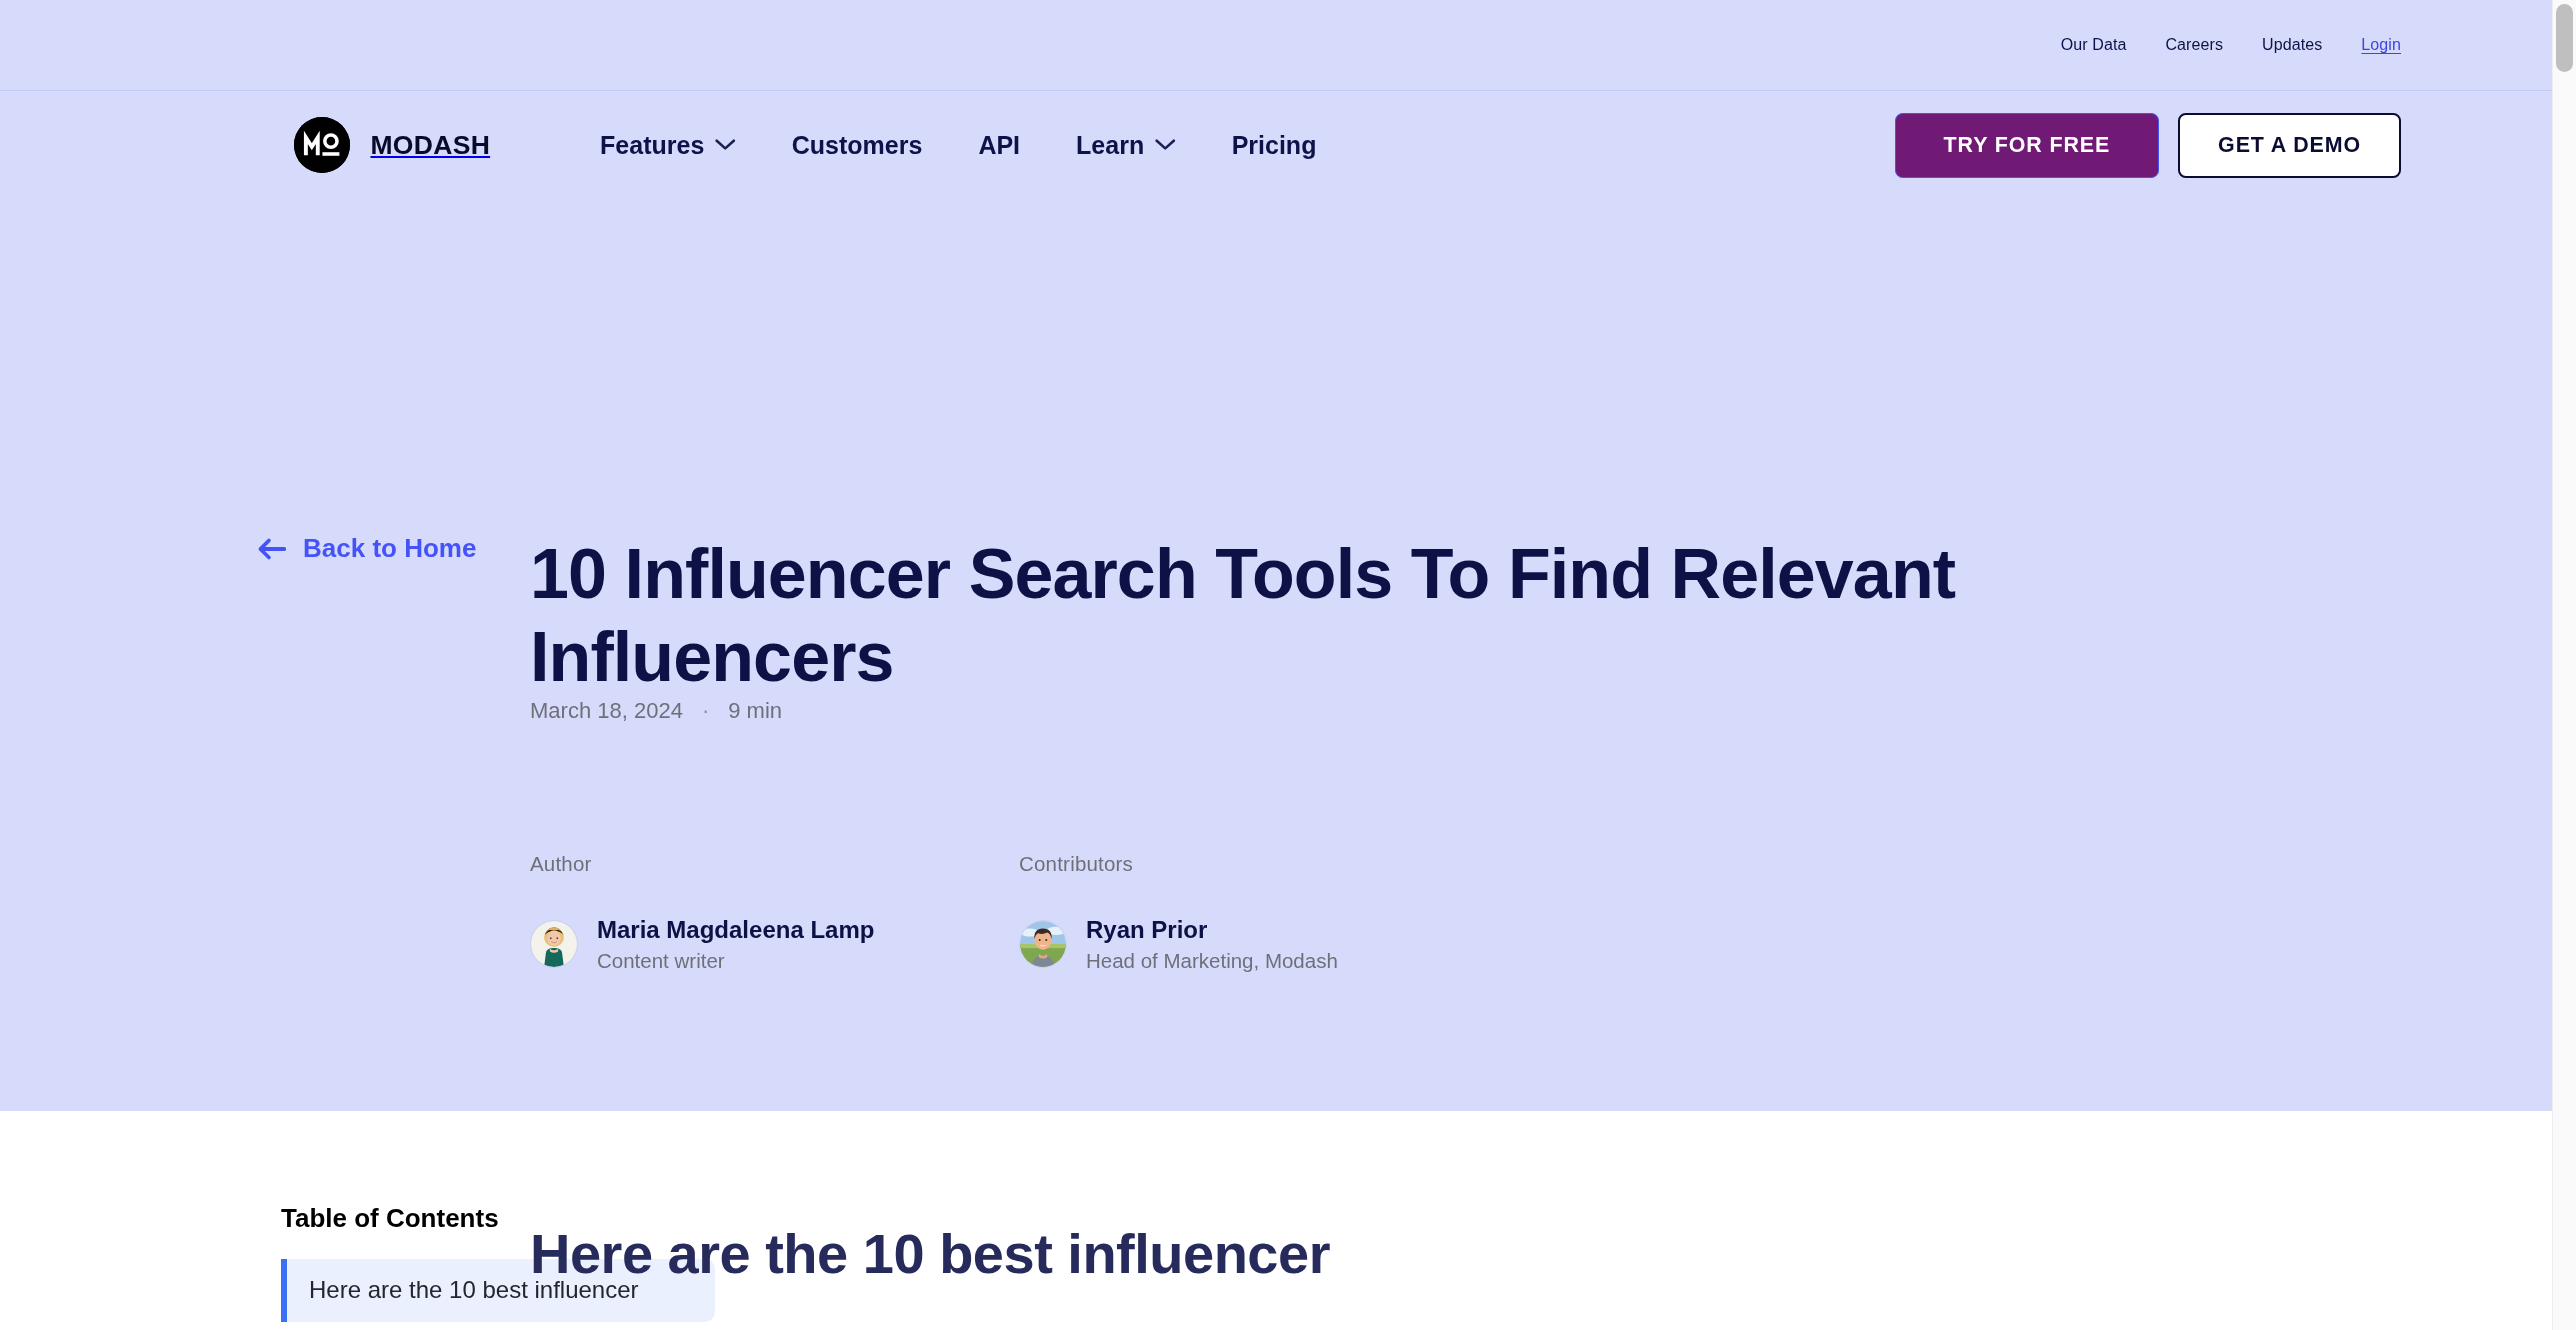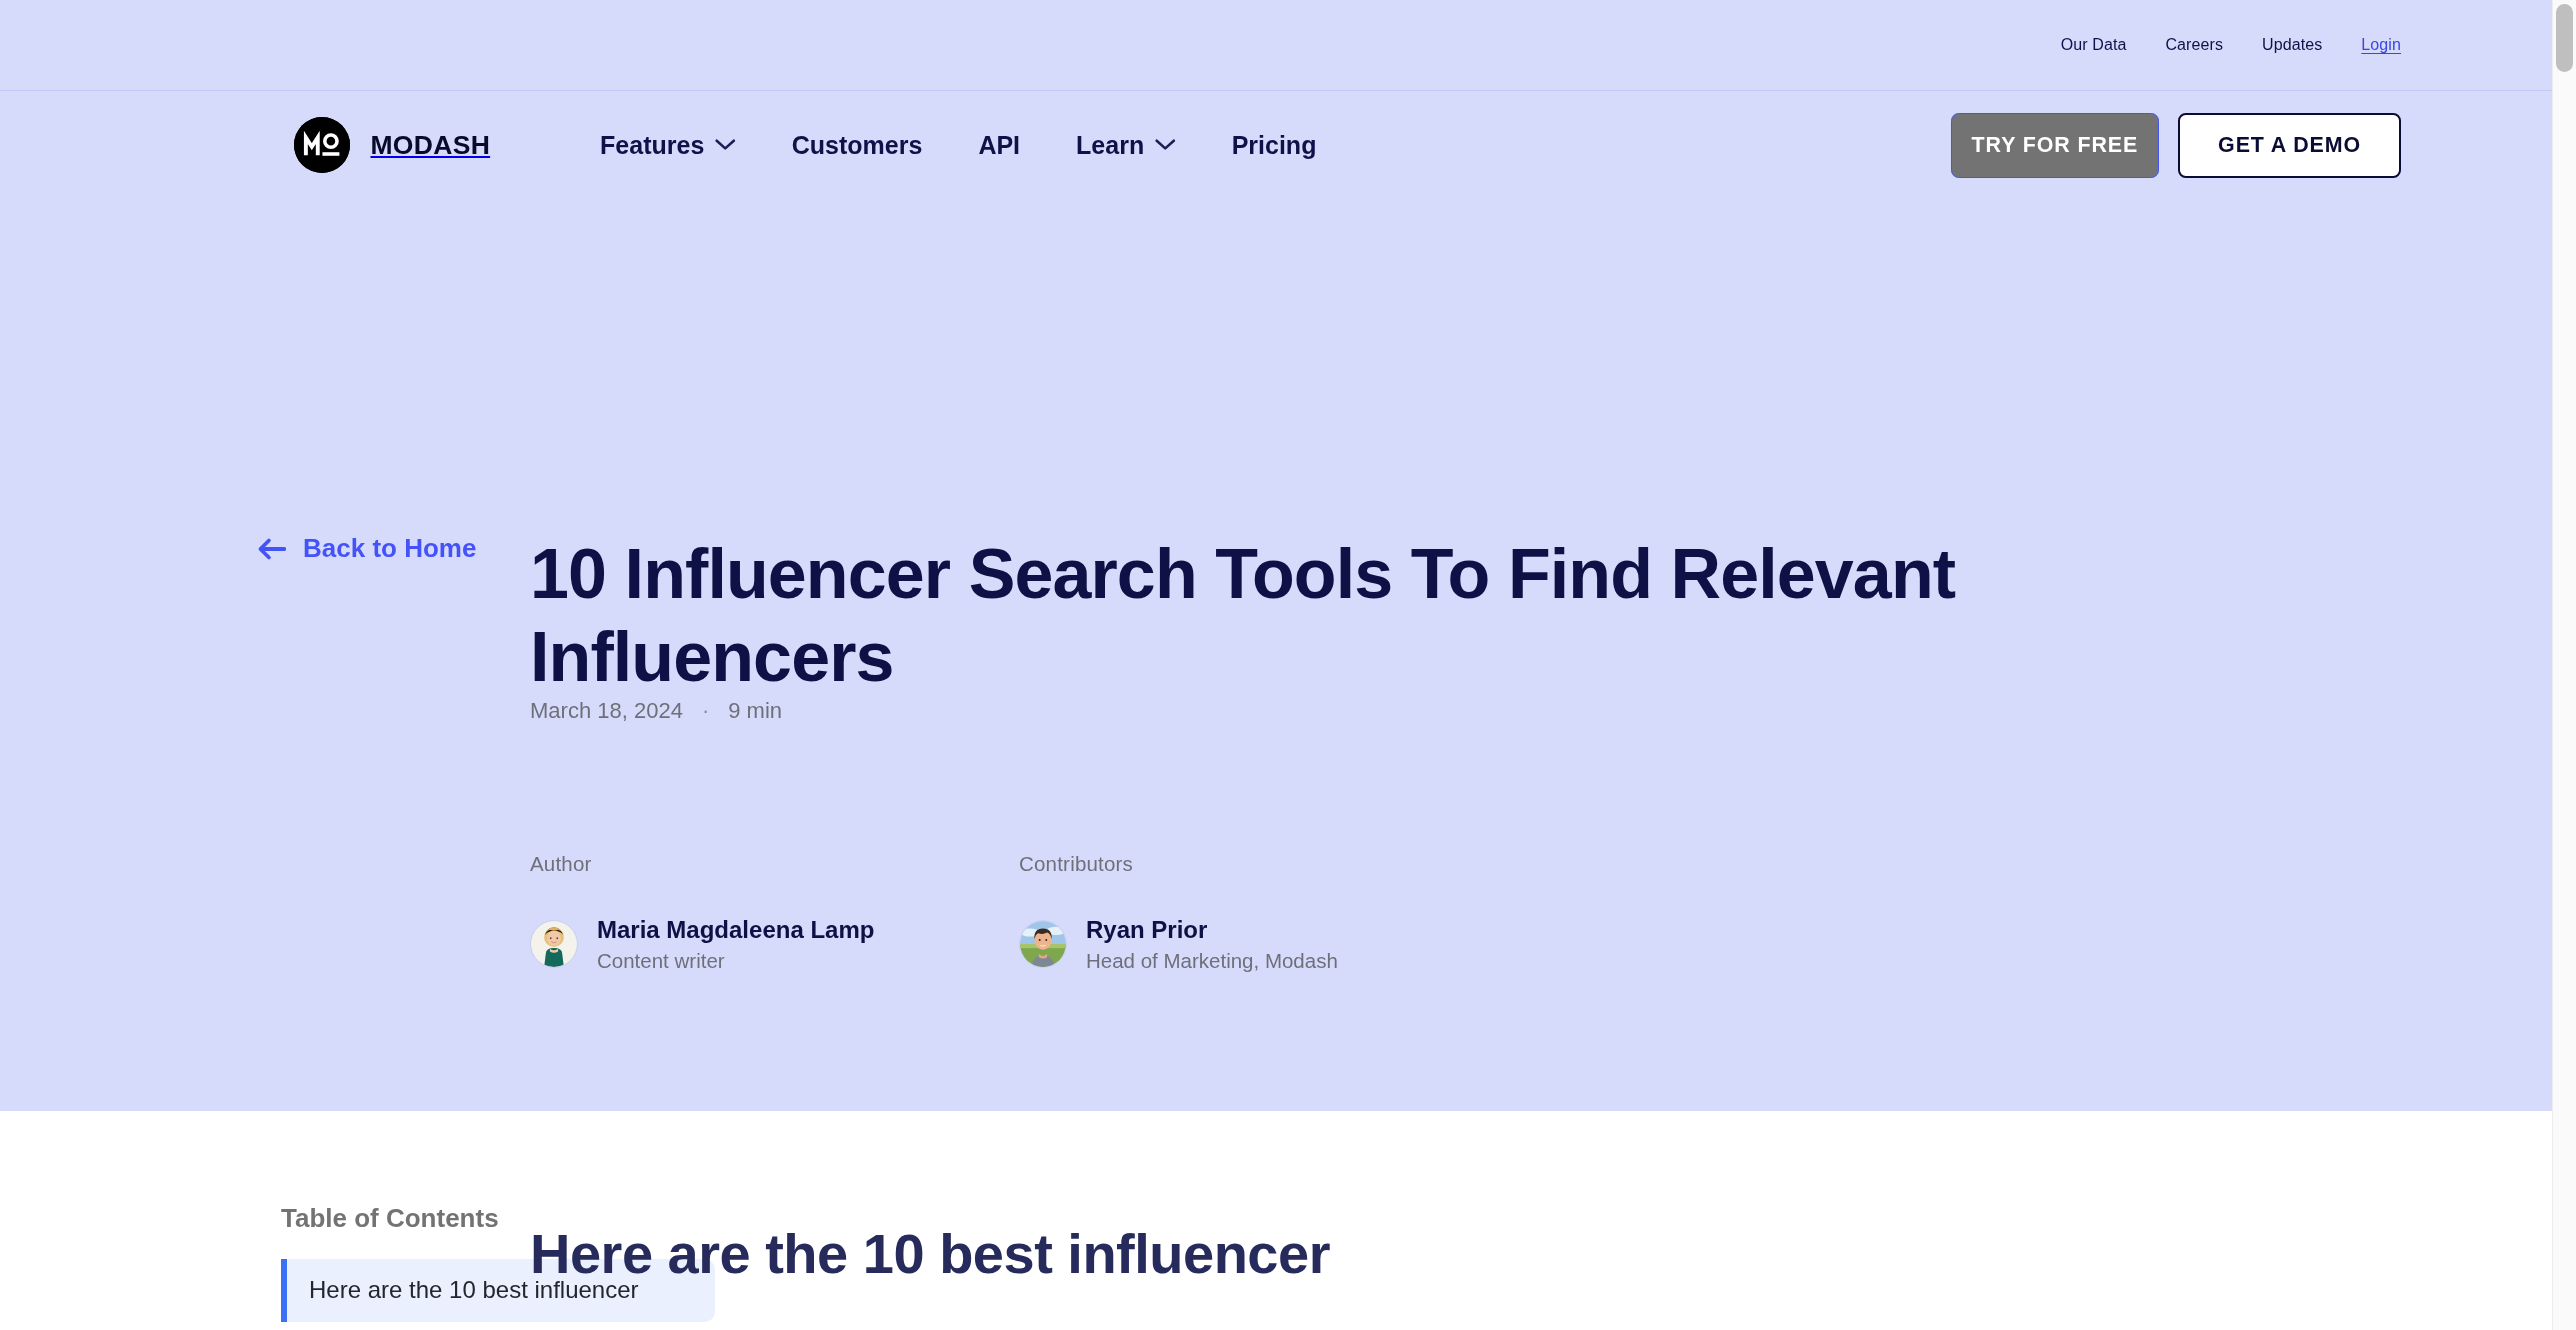--- a/index.html
+++ b/index.html
@@ -52,21 +52,21 @@
   }
   .chev { display:block; width:20.5px; height:12px; flex:none; }
 
   .cta-group { margin-left:auto; display:flex; align-items:center; gap:19px; }
   .btn {
     display:flex; align-items:center; justify-content:center;
     font-size:21.4px; font-weight:700; letter-spacing:0.9px;
     height:65px; border-radius:7.7px; white-space:nowrap;
     text-decoration:none; cursor:pointer;
   }
-  .btn-primary { background:#737373; color:#fff; padding:0 20px; border:1.7px solid #4353F7; }
+  .btn-primary { background:#701a75; color:#fff; padding:0 48px; border:1.7px solid #4353F7; }
   .btn-outline { background:#fff; color:#0A0C33; padding:0 38px; border:2.6px solid #0A0C33; }
 
   
   .hero {
     background:#D7DBFB; height:912px;
     position:relative; padding:0 151px 0 0;
   }
   .hero-inner { display:flex; padding-top:334px; }
 
   .back-col { width:530px; padding-left:257px; flex:none; }
@@ -98,21 +98,21 @@
     width:48px; height:48px; border-radius:50%; flex:none;
     overflow:hidden; position:relative; border:0.9px solid rgba(0,0,0,.05);
   }
   .avatar svg { display:block; width:100%; height:100%; }
   .person-name { font-size:24px; font-weight:700; color:#0D1145; line-height:1.35; }
   .person-role { font-size:20.5px; color:#6E7079; line-height:1.35; margin-top:0; }
 
   
   .article-area { background:#fff; display:flex; padding:0 151px 0 0; }
   .toc-col { width:530px; padding-left:281px; flex:none; padding-top:92px; }
-  .toc-title { font-size:26px; font-weight:700; color:#737373; margin-bottom:25px; }
+  .toc-title { font-size:26px; font-weight:700; color:#000000; margin-bottom:25px; }
   .toc-item {
     display:block; background:#EAF0FD; border-left:6px solid #3B6FF5;
     border-radius:0 10.3px 10.3px 0; padding:14.5px 20.5px 16.2px 22px;
     font-size:24px; color:#24262E; text-decoration:none; line-height:1.35;
     width:434px;
   }
   .body-col { flex:1; padding-top:109px; }
   .body-heading {
     font-size:56px; font-weight:800; line-height:1.2;
     letter-spacing:-0.5px; color:#262B5C; max-width:1283px;

